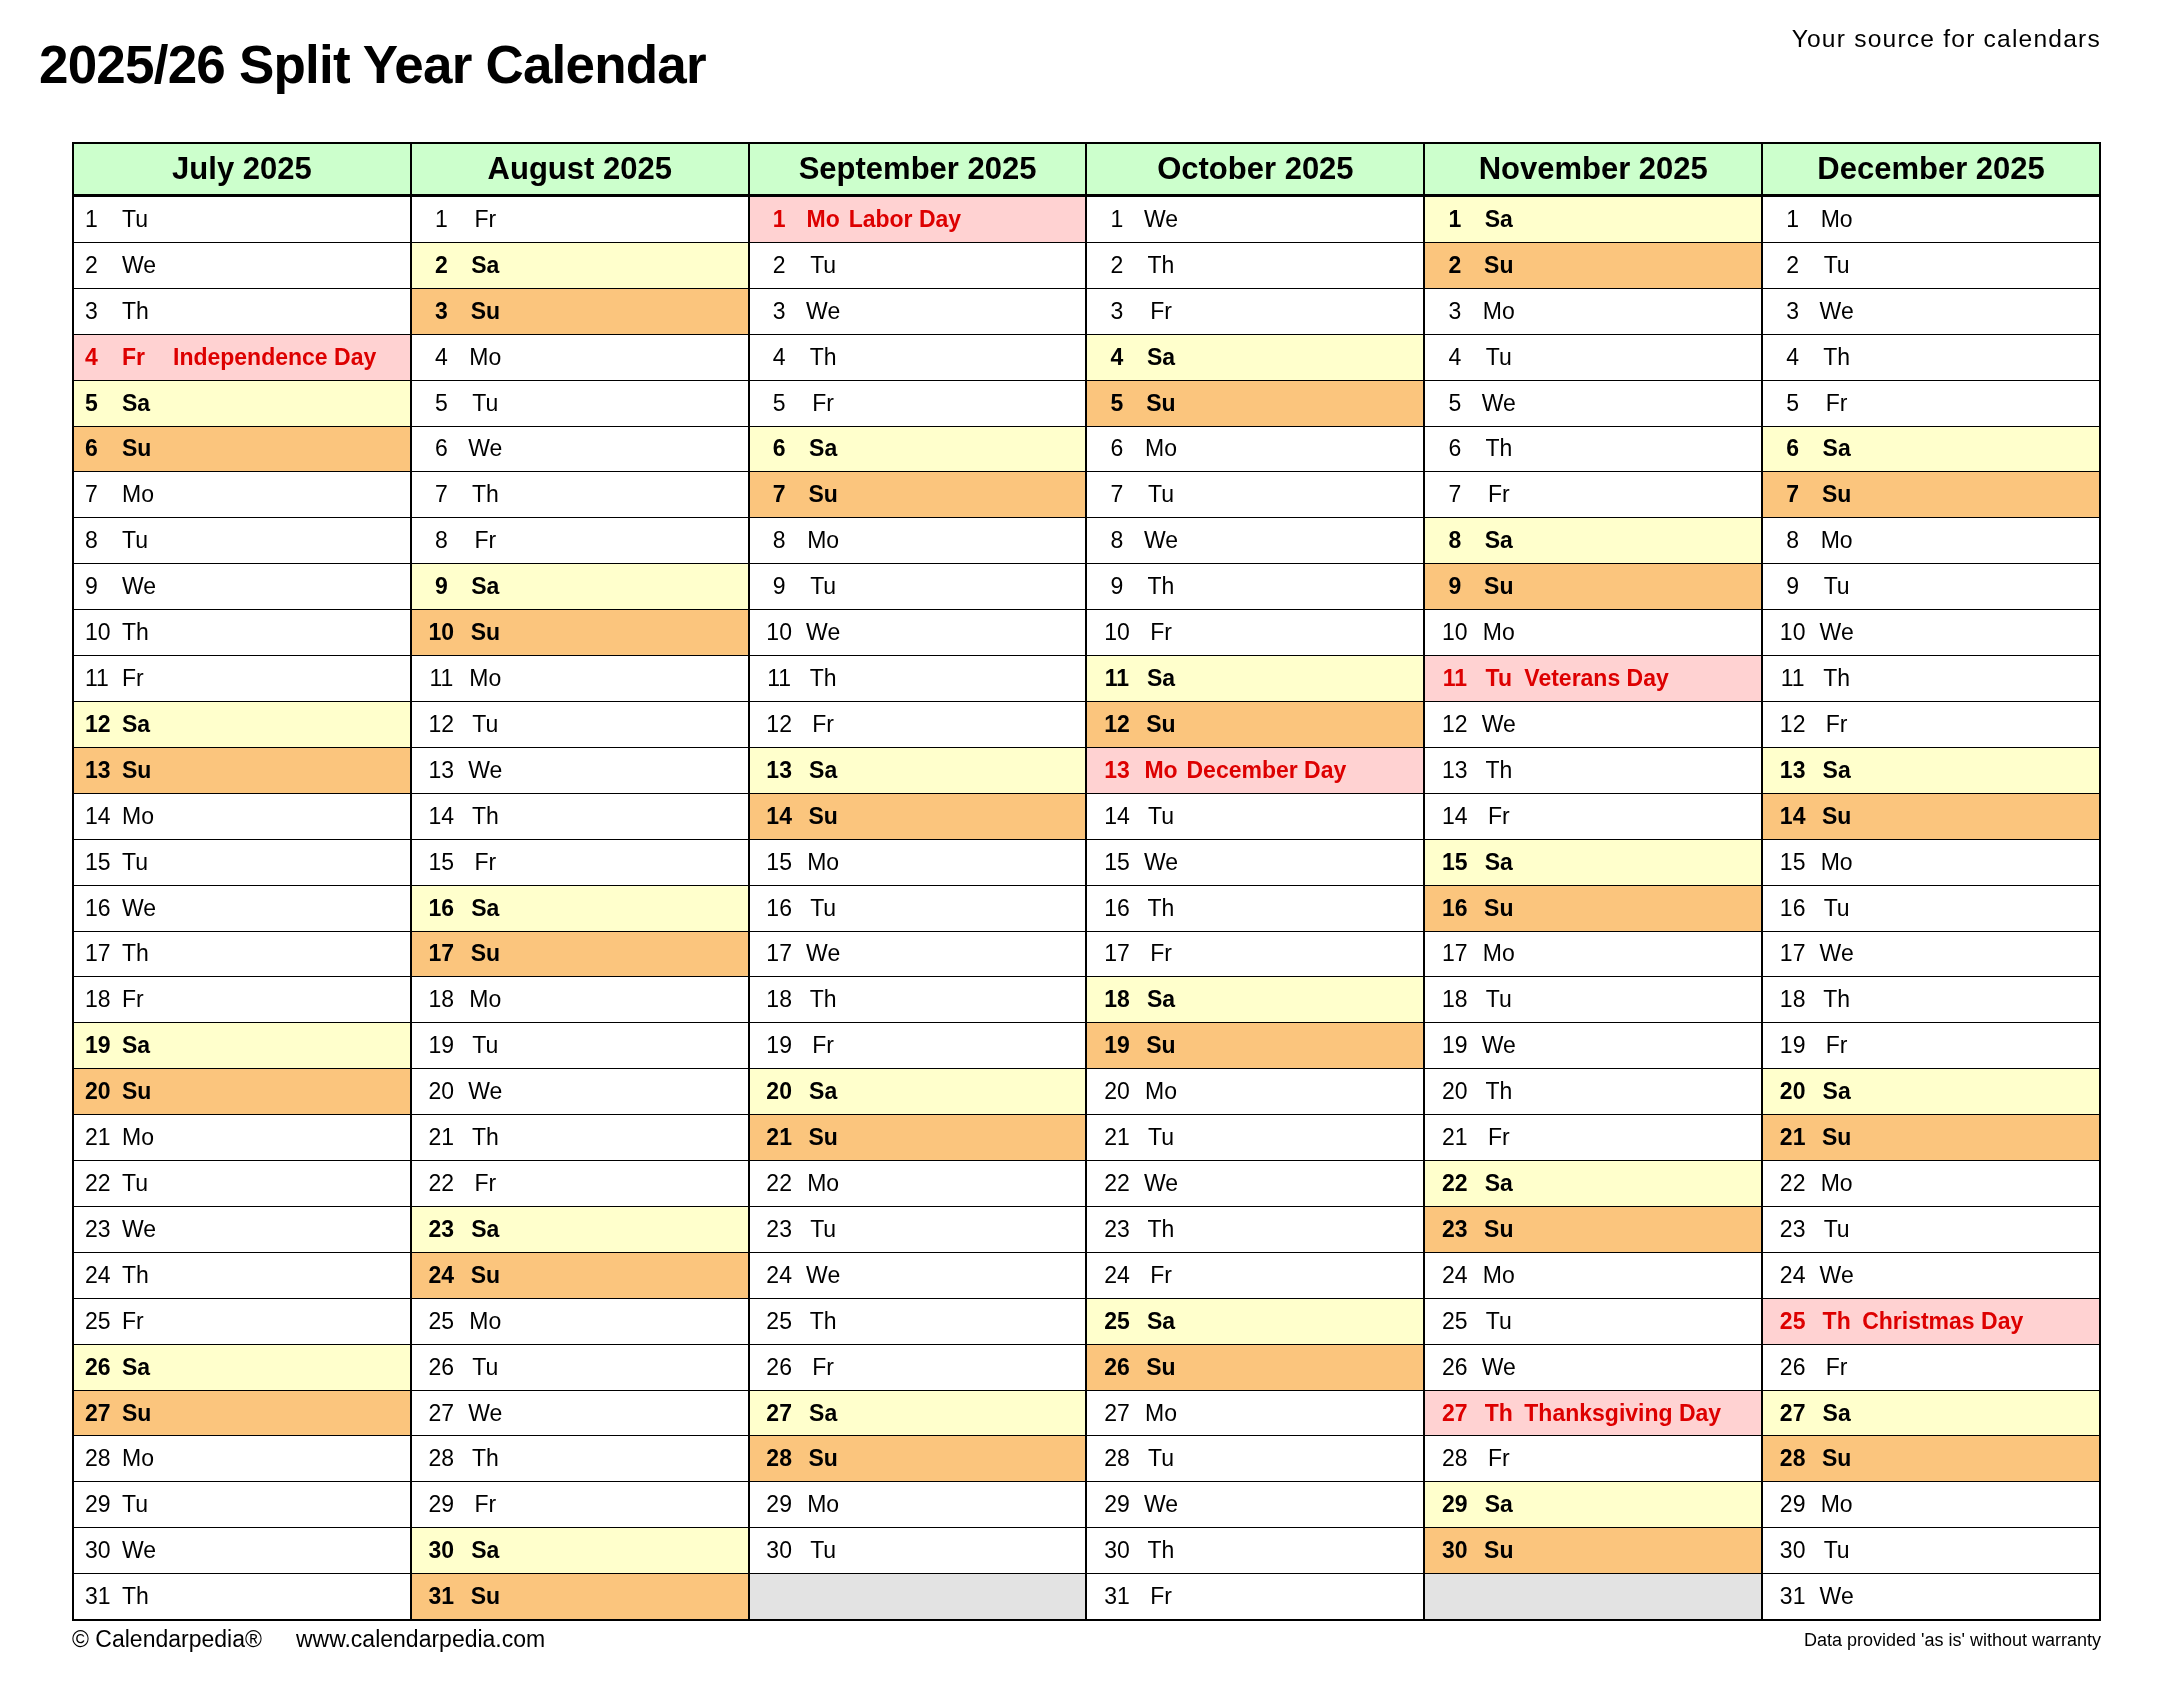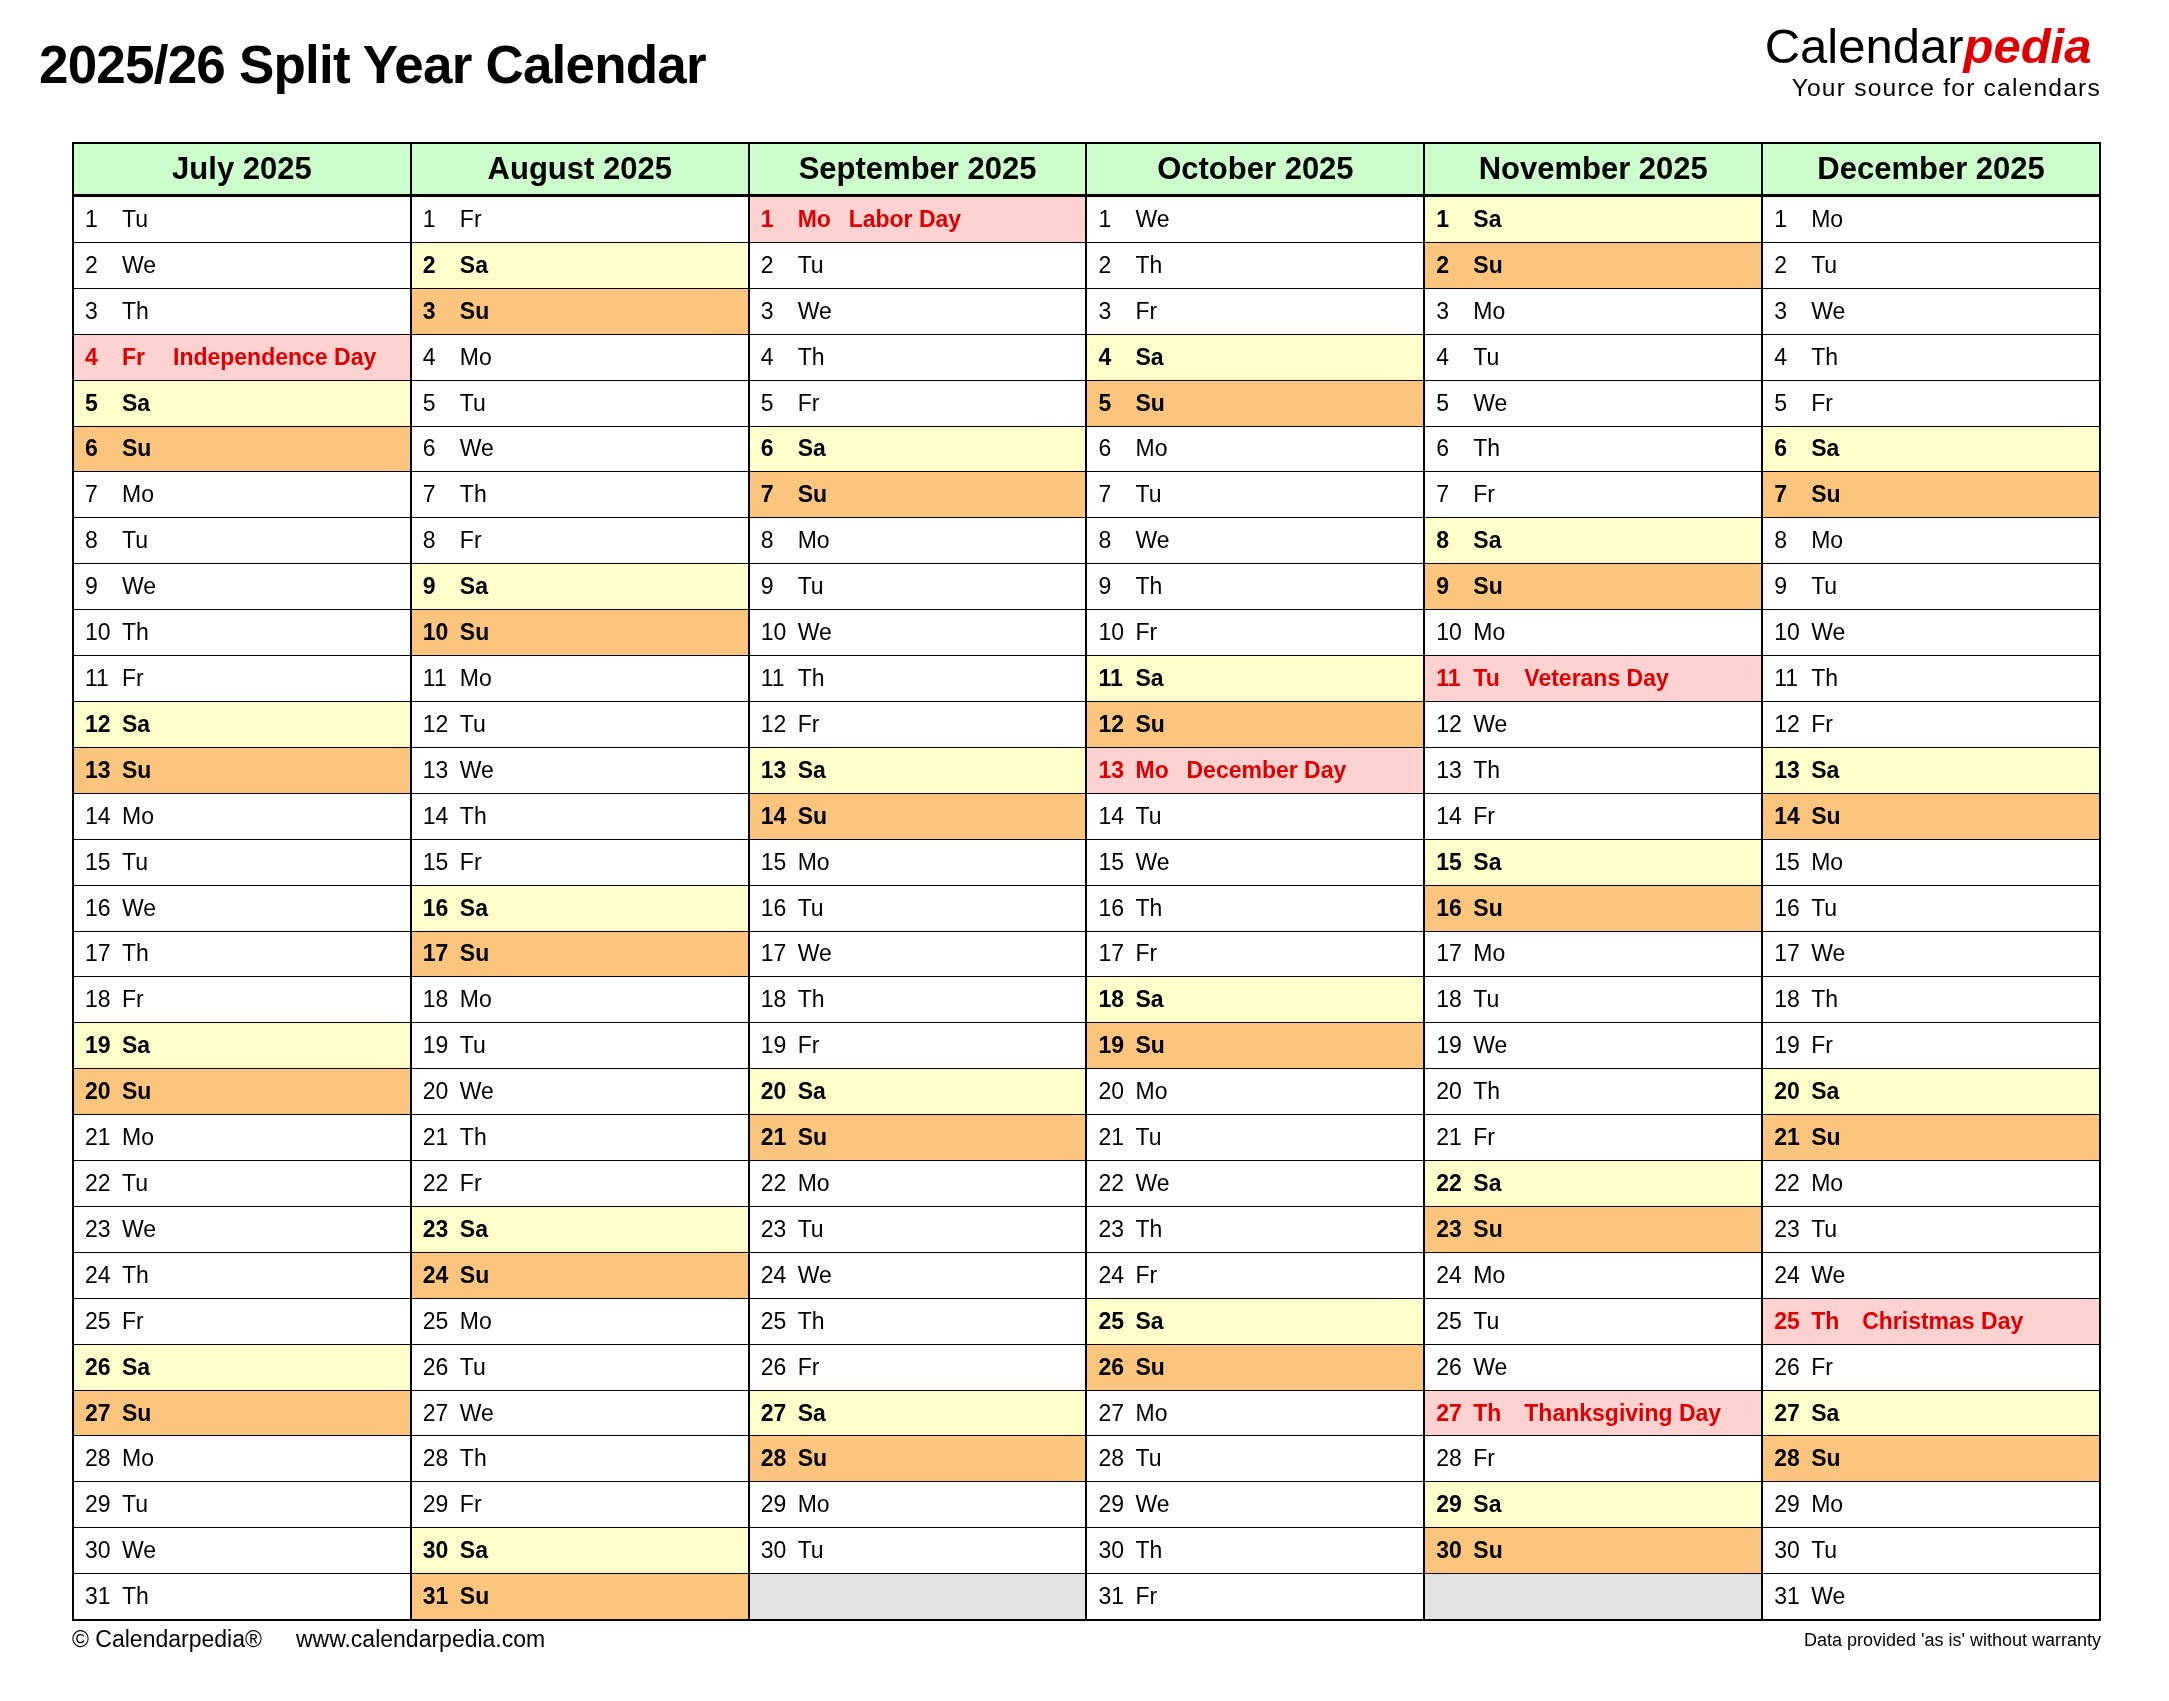--- a/index.html
+++ b/index.html
@@ -13,21 +13,21 @@
   }
   .logo{position:absolute;right:69px;top:22px;text-align:left;line-height:1;}
   .logo-brand{font-size:49px;white-space:nowrap;}
   .logo-brand .accent{font-weight:bold;font-style:italic;color:var(--brand-accent);}
   .logo-tagline{font-size:24.6px;margin-top:5.1px;letter-spacing:1.2px;white-space:nowrap;margin-left:27px;}
   .calendar{
     position:absolute;left:72px;top:142px;width:2029px;height:1479px;
     display:flex;border:2.5px solid var(--border);box-sizing:border-box;background:#ef4444;
   }
   .col{flex:1 1 0;display:flex;flex-direction:column;min-width:0;}
-  .col + .col{border-left:2.5px solid var(--border);}
+  .col + .col{border-left:2.5px solid var(--border);text-align:center;}
   .month-header{
     height:53px;flex:none;box-sizing:border-box;
     background:var(--month-header-bg);border-bottom:3.4px solid var(--border);
     display:flex;align-items:center;justify-content:center;
     font-size:31px;font-weight:bold;white-space:nowrap;
   }
   .day-cell{
     flex:1 1 0;box-sizing:border-box;display:flex;align-items:center;
     padding-left:11px;font-size:23px;background:#fff;border-bottom:1.7px solid var(--border);
     white-space:nowrap;overflow:hidden;
@@ -49,21 +49,20 @@
   }
 </style>
 </head>
 <body>
 
 <div class="page">
 
   <div class="page-title">2025/26 Split Year Calendar</div>
 
   <div class="logo">
-    <div class="logo-brand"><span>Calendar</span><span class="accent">pedia</span></div>
     <div class="logo-tagline">Your source for calendars</div>
   </div>
 
   <div class="calendar">
       <div class="col">
         <div class="month-header">July 2025</div>
         <div class="day-cell">
           <span class="num">1</span>
           <span class="wd">Tu</span>
         </div>

